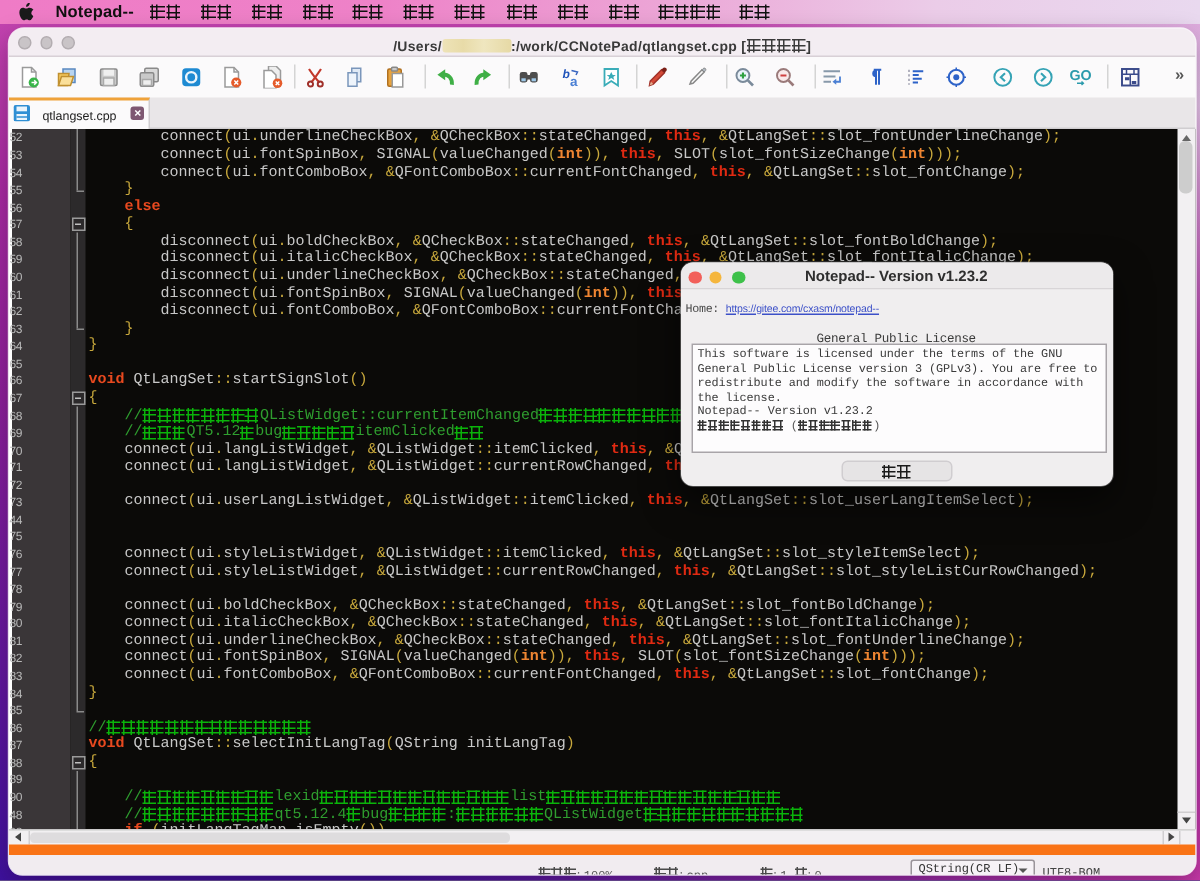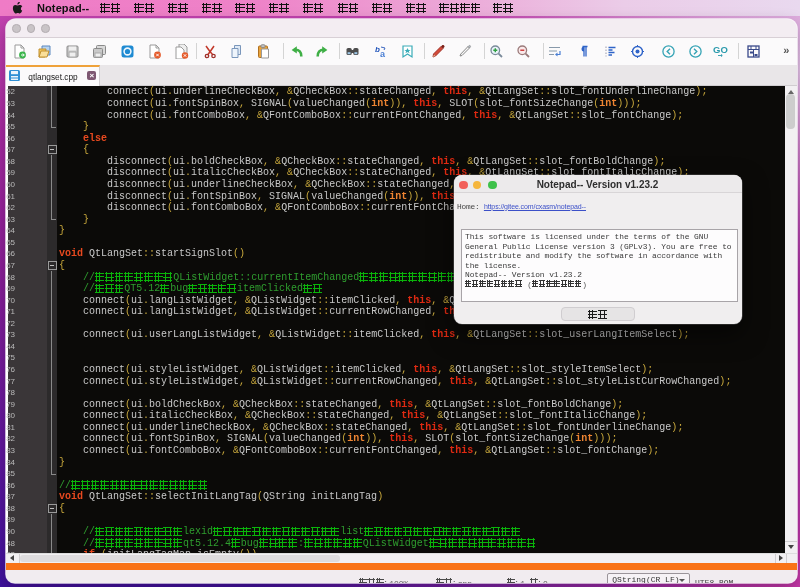--- a/index.html
+++ b/index.html
@@ -100,20 +100,21 @@
     <span class="mi" style="left:372.0px"><i class="k"></i><i class="k x"></i></span>
     <span class="mi" style="left:405.5px"><i class="k"></i><i class="k x"></i></span>
     <span class="mi" style="left:439.0px"><i class="k"></i><i class="k x"></i><i class="k"></i><i class="k"></i></span>
     <span class="mi" style="left:492.5px"><i class="k"></i><i class="k x"></i></span>
   </div>
 <div class="win">
   <div class="tbar">
     <div class="tl" style="left:5.8px"></div>
       <div class="tl" style="left:20.4px"></div>
       <div class="tl" style="left:34.9px"></div>
+    <div class="title">/Users/<span class="blur"></span>:/work/CCNotePad/qtlangset.cpp <span class="tk">[<i class="k"></i><i class="k x"></i><i class="k"></i><i class="k"></i>]</span></div>
   </div>
   <div class="toolbar">
       <div class="ti" style="left:6.2px;width:15px;height:15px"><svg width="15" height="15" viewBox="0 0 15 15">
           <path d="M3 1h6l3 3v10H3z" fill="#fff" stroke="#9a9a9a"></path>
           <path d="M9 1v3h3" fill="none" stroke="#9a9a9a"></path>
           <circle cx="10.5" cy="11" r="3.4" fill="#39b54a"></circle>
           <path d="M9 11h3M10.8 9.5l1.5 1.5-1.5 1.5" stroke="#fff" fill="none"></path>
         </svg></div>
       <div class="ti" style="left:32.2px;width:15px;height:15px"><svg width="15" height="15" viewBox="0 0 15 15">
           <path d="M4 2h8v9H4z" fill="#b8d4f0" stroke="#5a88c0"></path>
@@ -387,16 +388,17 @@
   </div>
 </div>
 <div class="dlg">
   <div class="dtb">
     <div class="b" style="left:5.5px;background:#f2605a"></div>
     <div class="b" style="left:19px;background:#f5b63d"></div>
     <div class="b" style="left:34.5px;background:#3ec14a"></div>
     <div class="dtitle">Notepad-- Version v1.23.2</div>
   </div>
   <div class="dhome">Home: <span class="lk">https://gitee.com/cxasm/notepad--</span></div>
+  <div class="dgpl">General Public License</div>
   <div class="dbox">
       <div class="dtext">This software is licensed under the terms of the GNU<br>General Public License version 3 (GPLv3). You are free to<br>redistribute and modify the software in accordance with<br>the license.<br>Notepad-- Version v1.23.2<br><span class="dk"><i class="k"></i><i class="k x"></i><i class="k"></i><i class="k"></i><i class="k x"></i><i class="k"></i><i class="k"></i><i class="k x"></i></span>&nbsp;<span class="pu2">(</span><span class="dk"><i class="k"></i><i class="k x"></i><i class="k"></i><i class="k"></i><i class="k x"></i><i class="k"></i><i class="k"></i></span><span class="pu2">)</span></div>
     </div>
   <div class="dbtn"><i class="k"></i><i class="k x"></i></div>
 </div>
 </body></html>

